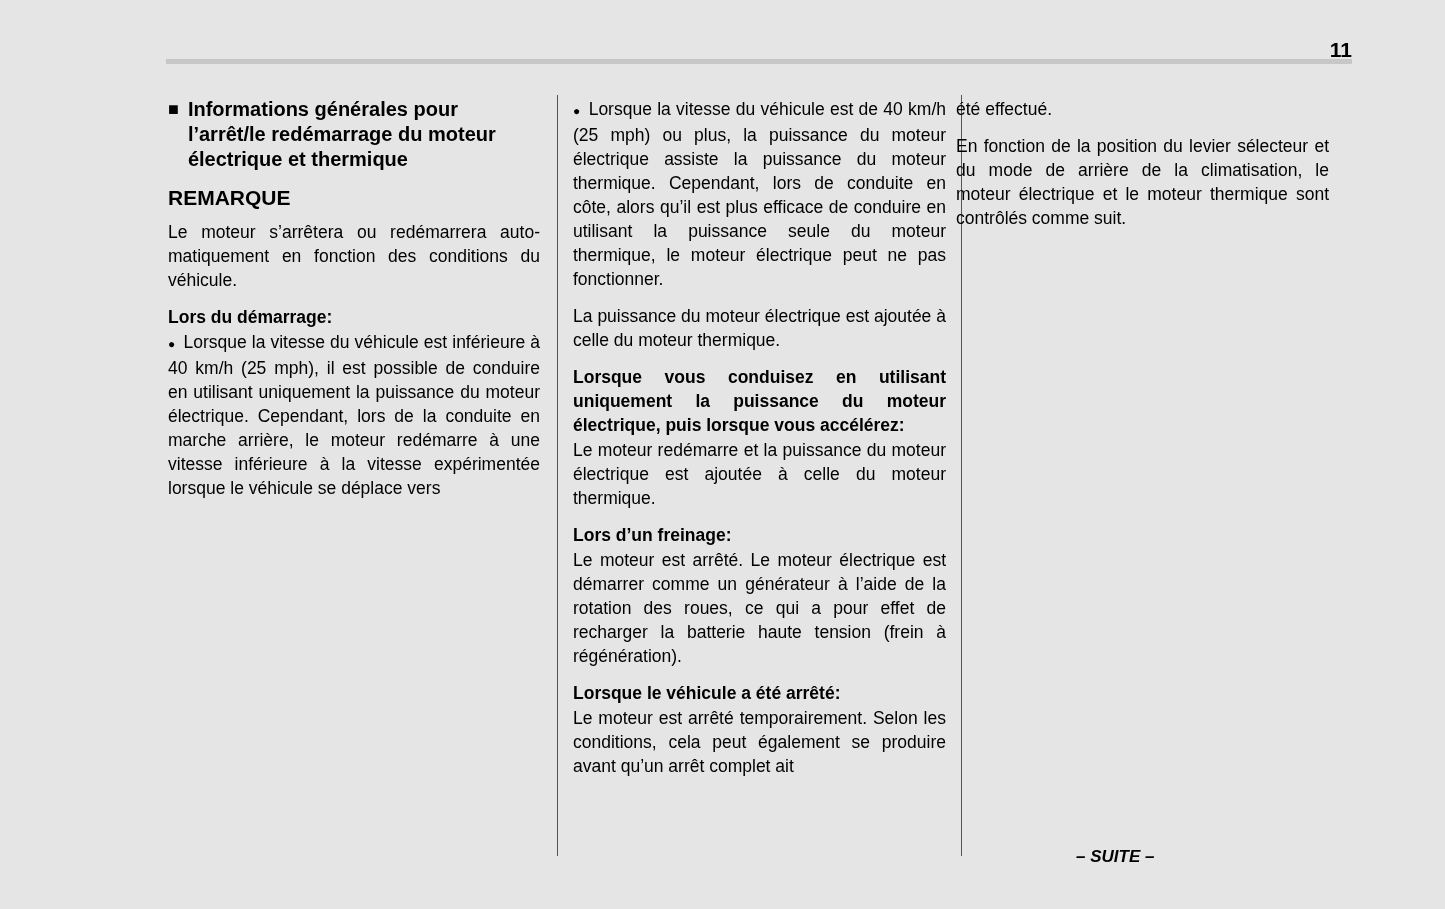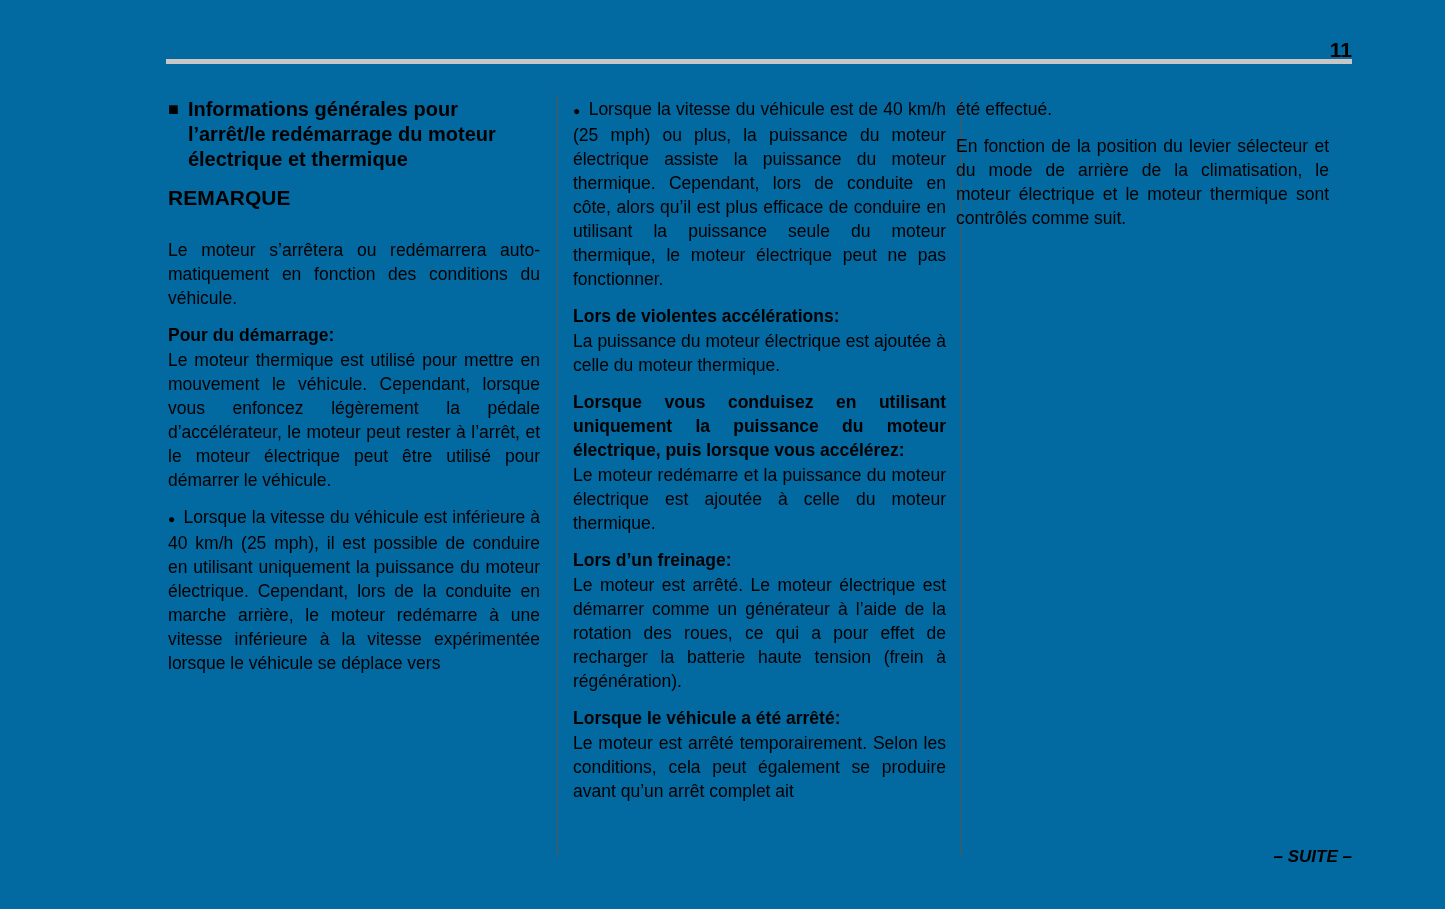--- a/index.html
+++ b/index.html
@@ -6,21 +6,21 @@
     margin: 0;
     padding: 0;
     background: #ffffff;
     font-family: "Liberation Sans", "DejaVu Sans", sans-serif;
     color: #000000;
   }
   .page {
     position: relative;
     width: 1445px;
     height: 909px;
-    background: #0369a1;
+    background: #e5e5e5;
     overflow: hidden;
   }
   .top-rule {
     position: absolute;
     left: 166px;
     top: 59px;
     width: 1186px;
     height: 5px;
     background: #c7c7c7;
   }
@@ -62,41 +62,41 @@
   }
   .sq {
     font-size: 18px;
     line-height: 25px;
     flex: 0 0 auto;
   }
   .remarque {
     font-weight: 700;
     font-size: 21px;
     line-height: 26px;
-    margin: 0 0 27px 0;
+    margin: 0 0 9px 0;
   }
   p {
     margin: 0 0 13px 0;
   }
   .just { text-align: justify; }
   .bold { font-weight: 700; }
   .subhead {
     font-weight: 700;
     margin: 0 0 1px 0;
   }
   .blt {
     font-size: 12px;
     padding-right: 8px;
   }
   .footer {
     position: absolute;
     top: 847px;
-    left: 1102px;
+    left: 1076px;
     width: 250px;
-    text-align: right;
+    text-align: left;
     font-size: 17px;
     font-weight: 700;
     font-style: italic;
   }
 </style>
 </head>
 <body>
 
 <div class="page">
 
@@ -106,28 +106,26 @@
   <div class="col-sep sep1"></div>
   <div class="col-sep sep2"></div>
 
   <div class="col col1">
     <div class="heading">
       <span class="sq">■</span>
       <span class="heading-text">Informations générales pour l’arrêt/le redémarrage du moteur électrique et ther­mique</span>
     </div>
     <div class="remarque">REMARQUE</div>
     <p class="just">Le moteur s’arrêtera ou redémarrera auto­matiquement en fonction des conditions du véhicule.</p>
-    <p class="subhead">Pour du démarrage:</p>
-    <p class="just">Le moteur thermique est utilisé pour mettre en mouvement le véhicule. Cepen­dant, lorsque vous enfoncez légèrement la pédale d’accélérateur, le moteur peut rester à l’arrêt, et le moteur électrique peut être utilisé pour démarrer le véhicule.</p>
+    <p class="subhead">Lors du démarrage:</p>
     <p class="just"><span class="blt">●</span><span>Lorsque la vitesse du véhicule est inférieure à 40 km/h (25 mph), il est possible de conduire en utilisant unique­ment la puissance du moteur électrique. Cependant, lors de la conduite en marche arrière, le moteur redémarre à une vitesse inférieure à la vitesse expérimentée lorsque le véhicule se déplace vers</span></p>
   </div>
 
   <div class="col col2">
     <p class="just"><span class="blt">●</span><span>Lorsque la vitesse du véhicule est de 40 km/h (25 mph) ou plus, la puissance du moteur électrique assiste la puissance du moteur thermique. Cependant, lors de conduite en côte, alors qu’il est plus efficace de conduire en utilisant la puis­sance seule du moteur thermique, le moteur électrique peut ne pas fonctionner.</span></p>
-    <p class="subhead">Lors de violentes accélérations:</p>
     <p class="just">La puissance du moteur électrique est ajoutée à celle du moteur thermique.</p>
     <p class="subhead just">Lorsque vous conduisez en utilisant uniquement la puissance du moteur électrique, puis lorsque vous accélé­rez:</p>
     <p class="just">Le moteur redémarre et la puissance du moteur électrique est ajoutée à celle du moteur thermique.</p>
     <p class="subhead">Lors d’un freinage:</p>
     <p class="just">Le moteur est arrêté. Le moteur électrique est démarrer comme un générateur à l’aide de la rotation des roues, ce qui a pour effet de recharger la batterie haute tension (frein à régénération).</p>
     <p class="subhead">Lorsque le véhicule a été arrêté:</p>
     <p class="just">Le moteur est arrêté temporairement. Selon les conditions, cela peut également se produire avant qu’un arrêt complet ait</p>
   </div>
 
   <div class="col col3">

